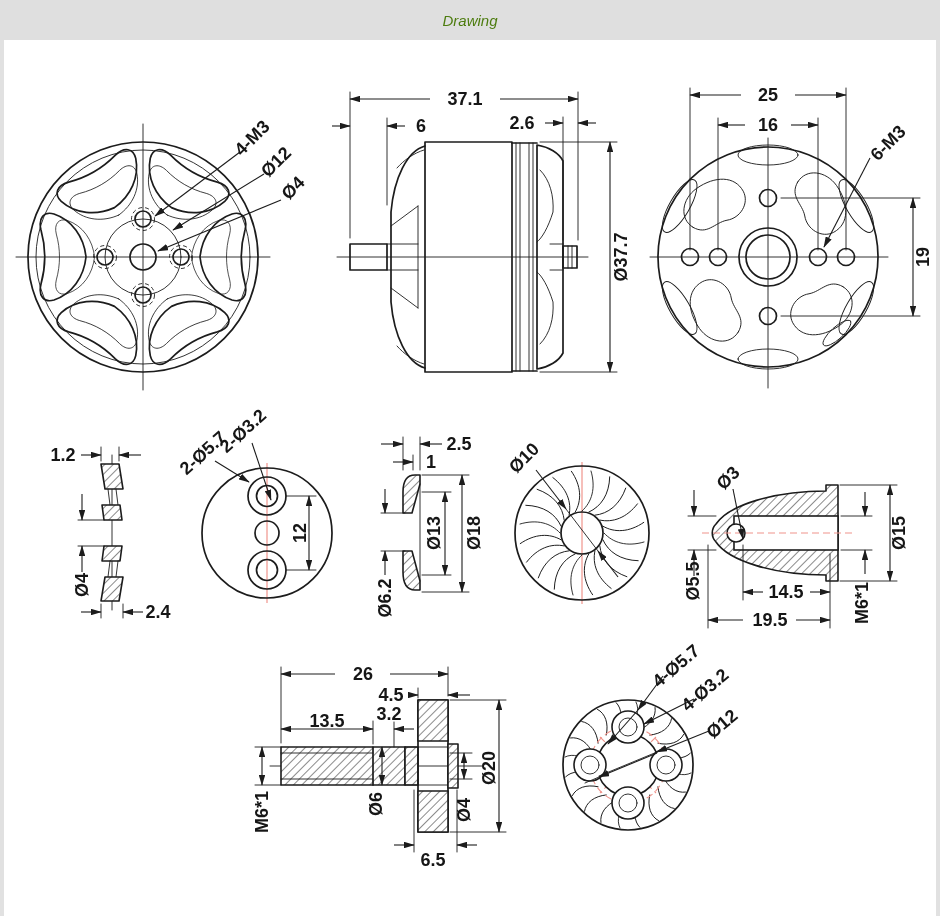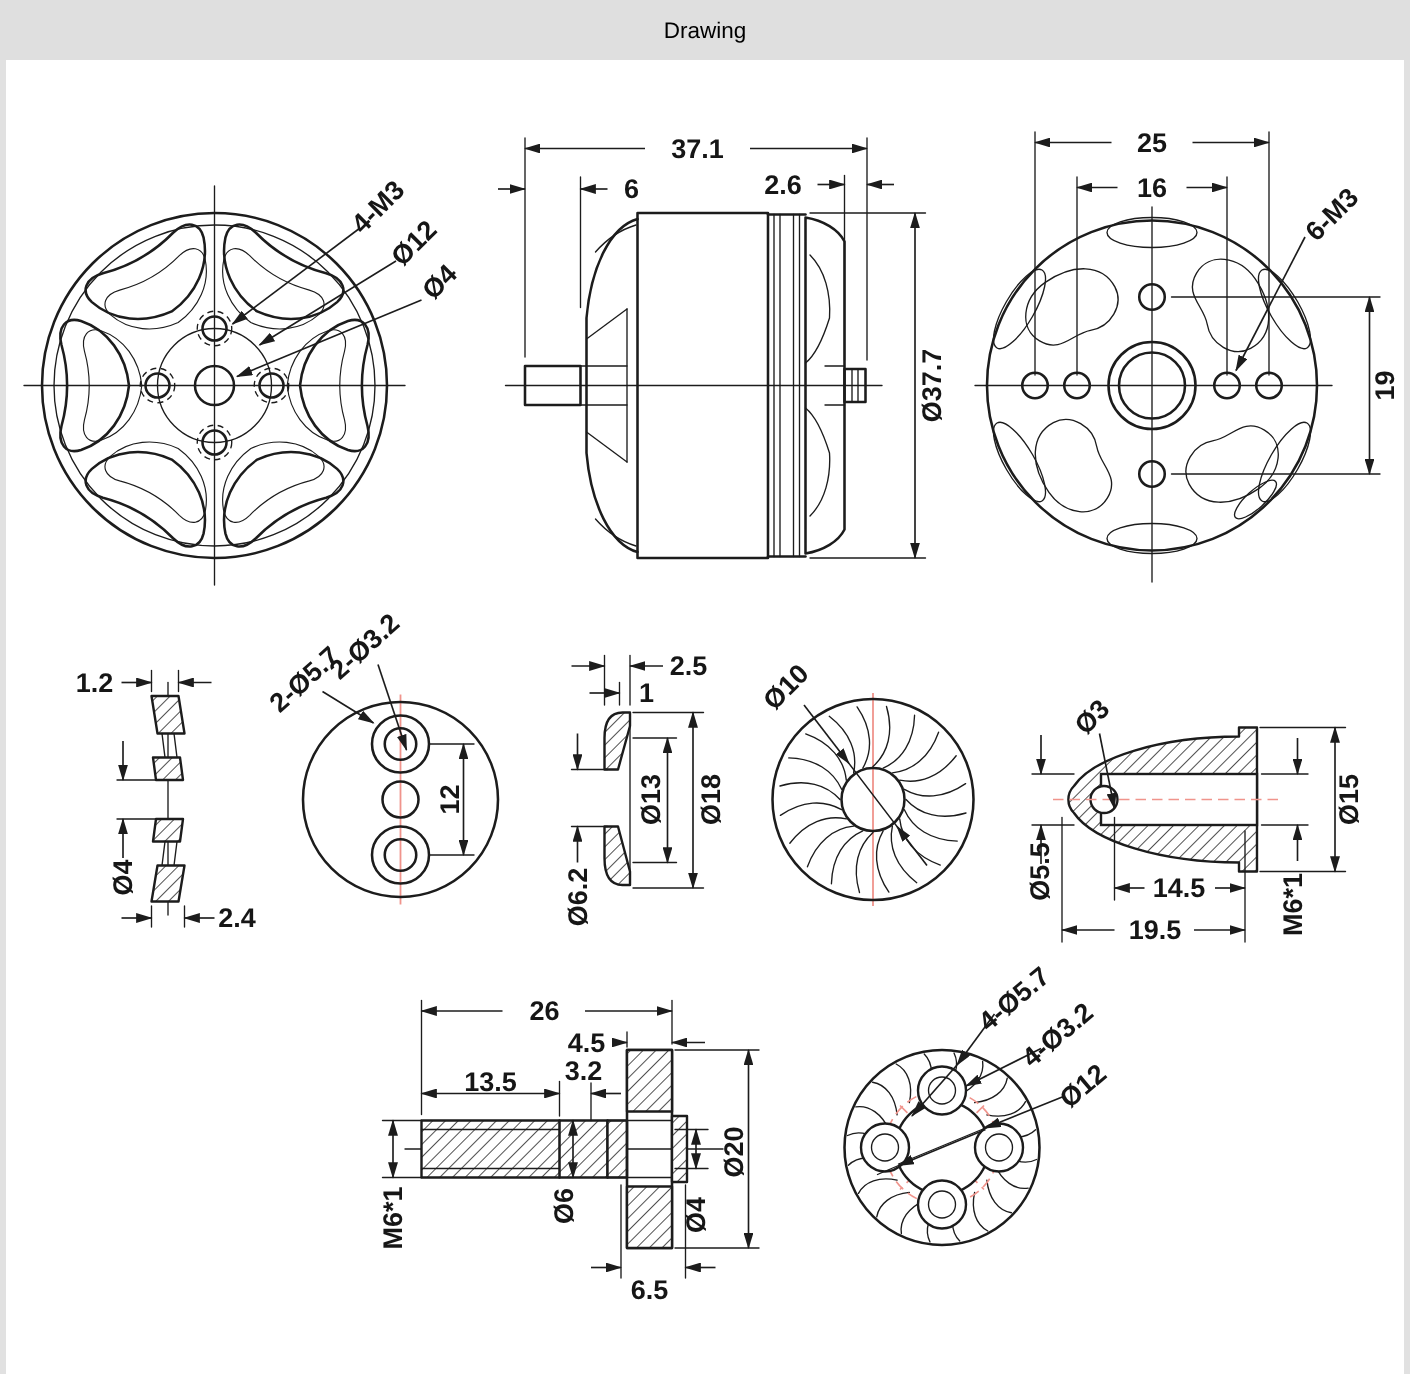--- a/index.html
+++ b/index.html
@@ -1,19 +1,19 @@
 <!DOCTYPE html>
 <html><head>
 <meta charset="utf-8">
 <style>
   html,body{margin:0;padding:0;width:940px;height:916px;background:#e1e1e1;overflow:hidden;
     font-family:"Liberation Sans",sans-serif;}
   .header{position:absolute;left:0;top:0;width:940px;height:40px;background:#dfdfdf;
     display:flex;align-items:center;justify-content:center;}
-  .header .title{font-size:15px;color:#000000;}
+  .header .title{font-size:15px;color:#4d7c0f;font-style:italic;}
   .canvas{position:absolute;left:4px;top:40px;width:932px;height:876px;background:#ffffff;}
   svg{position:absolute;left:0;top:40px;}
   .ln{stroke:#1c1c1c;stroke-width:1.7;fill:none;stroke-linecap:round;stroke-linejoin:round;}
   .tn{stroke:#1c1c1c;stroke-width:0.9;fill:none;stroke-linecap:round;}
   .dm{stroke:#1c1c1c;stroke-width:1.1;fill:none;}
   .rd{stroke:#f0948c;stroke-width:1.2;fill:none;}
   .rdd{stroke:#f0948c;stroke-width:1.1;fill:none;stroke-dasharray:7 4;}
   .th{stroke:#1c1c1c;stroke-width:0.9;fill:none;stroke-dasharray:4 3;}
   .ht{fill:url(#h6);stroke:#1c1c1c;stroke-width:1.6;stroke-linejoin:round;}
   .wf{fill:#ffffff;stroke:#1c1c1c;stroke-width:1.6;}

